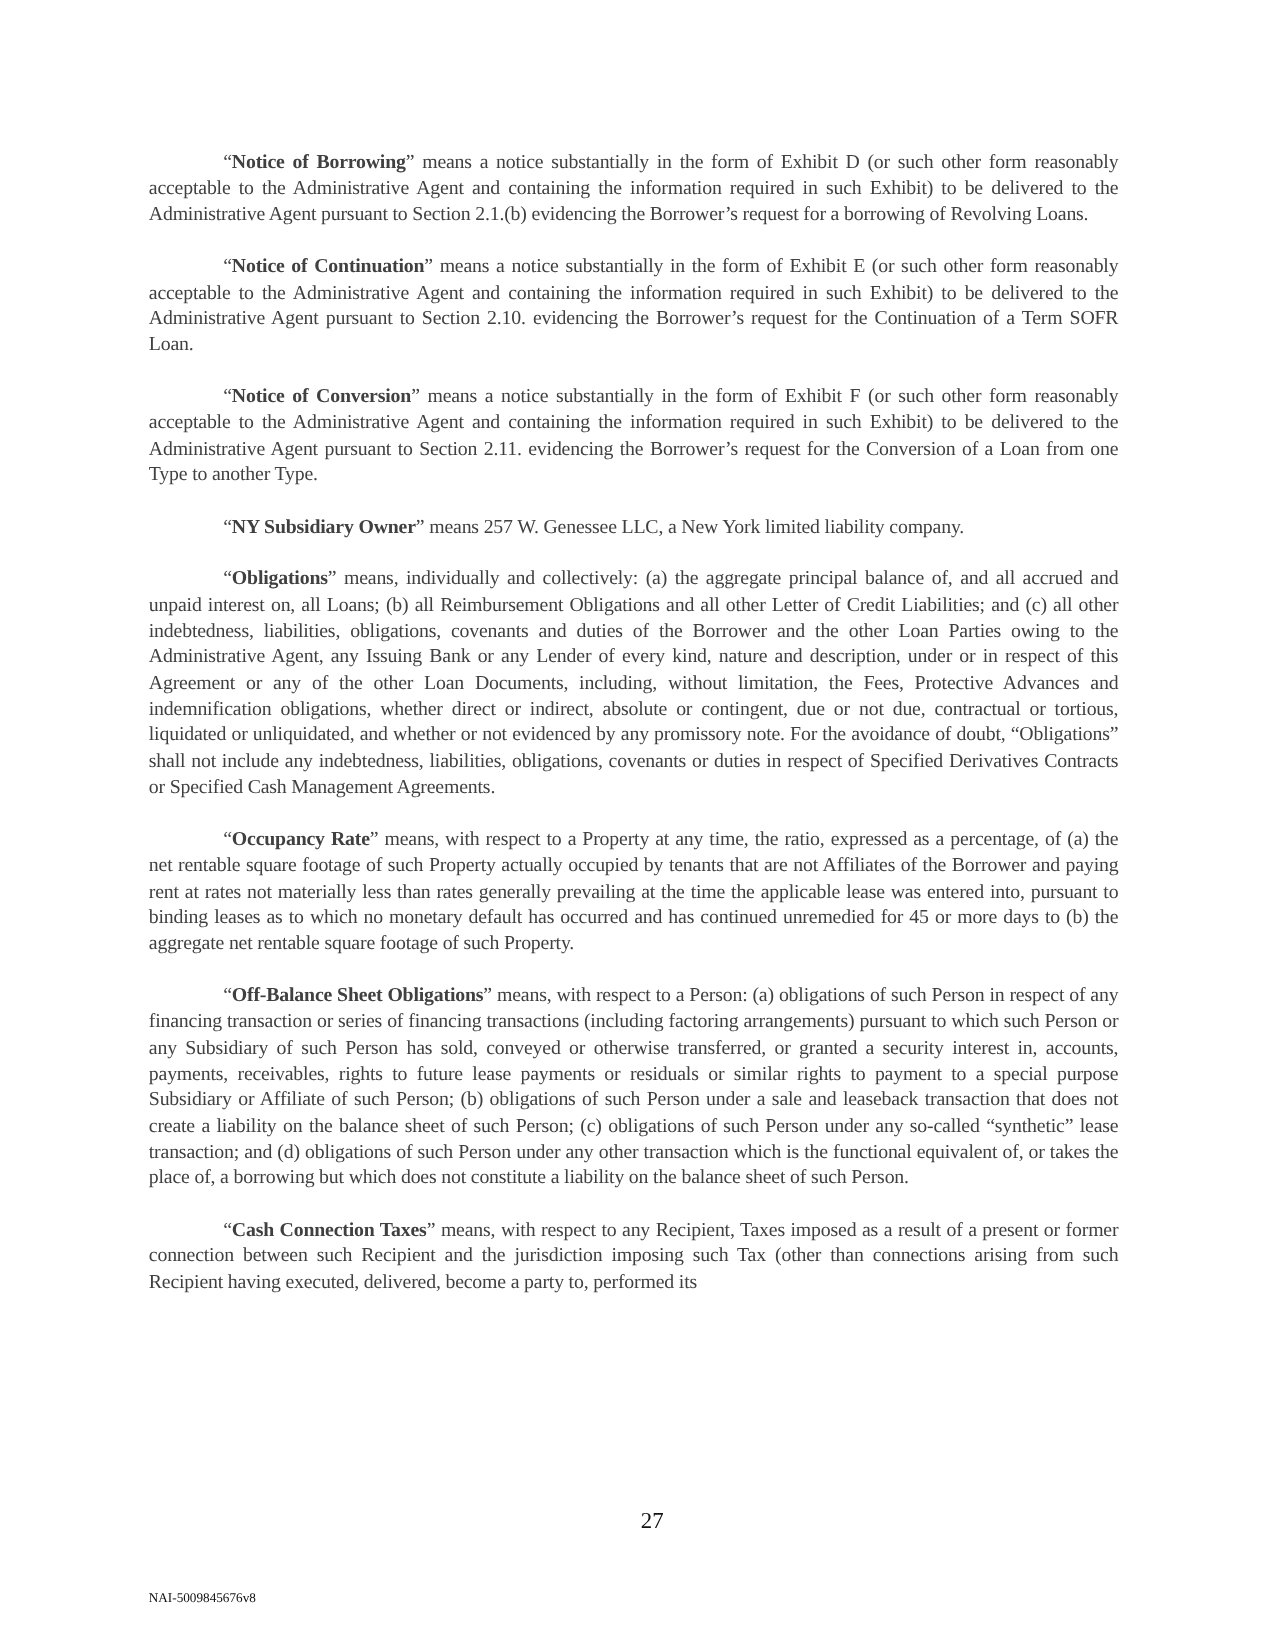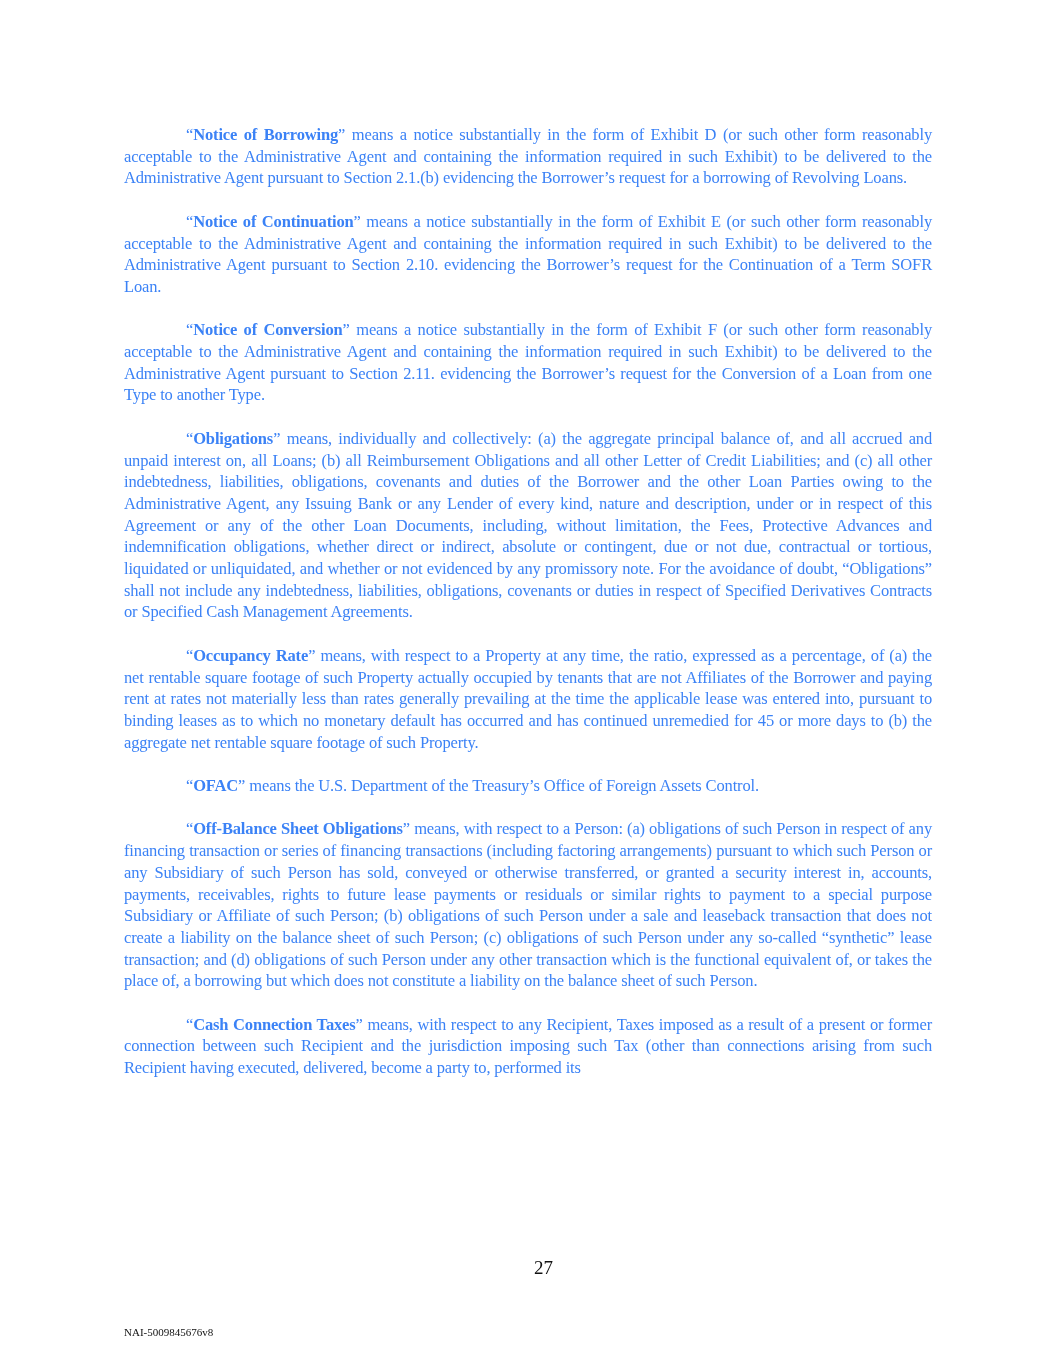--- a/index.html
+++ b/index.html
@@ -1,20 +1,20 @@
 <!DOCTYPE html>
 <html><head>
   <meta charset="utf-8">
   <style>
     html, body { margin: 0; padding: 0; background: #ffffff; }
     body { width: 1055px; height: 1365px; position: relative; overflow: hidden; }
     .page {
       position: absolute; left: 124px; top: 124px; width: 808px;
       font-family: "Liberation Serif", serif; font-size: 16.5px; line-height: 21.7px;
-      color: #3b82f6; letter-spacing: -0.15px;
+      color: #404040; letter-spacing: -0.15px;
     }
     .def { margin: 0 0 21.7px 0; text-align: justify; text-indent: 62px; }
     .term { font-weight: bold; }
     .page-number {
       position: absolute; left: 16px; width: 1055px; top: 1257px; text-align: center;
       font-family: "Liberation Serif", serif; font-size: 19px; color: #111111;
     }
     .doc-id {
       position: absolute; left: 124px; top: 1282px;
       font-family: "Liberation Serif", serif; font-size: 11px; color: #111111; margin-top: 44px;
@@ -23,26 +23,26 @@
 </head>
 <body>
 
 <div class="page">
   <p class="def"><span>“</span><span class="term">Notice of Borrowing</span><span>”</span><span> means a notice substantially in the form of Exhibit D (or such other form reasonably acceptable to the Administrative Agent and containing the information required in such Exhibit) to be delivered to the Administrative Agent pursuant to Section 2.1.(b) evidencing the Borrower’s request for a borrowing of Revolving Loans.</span></p>
 
   <p class="def"><span>“</span><span class="term">Notice of Continuation</span><span>”</span><span> means a notice substantially in the form of Exhibit E (or such other form reasonably acceptable to the Administrative Agent and containing the information required in such Exhibit) to be delivered to the Administrative Agent pursuant to Section 2.10. evidencing the Borrower’s request for the Continuation of a Term SOFR Loan.</span></p>
 
   <p class="def"><span>“</span><span class="term">Notice of Conversion</span><span>”</span><span> means a notice substantially in the form of Exhibit F (or such other form reasonably acceptable to the Administrative Agent and containing the information required in such Exhibit) to be delivered to the Administrative Agent pursuant to Section 2.11. evidencing the Borrower’s request for the Conversion of a Loan from one Type to another Type.</span></p>
 
+  <p class="def"><span>“</span><span class="term">NY Subsidiary Owner</span><span>”</span><span> means 257 W. Genessee LLC, a New York limited liability company.</span></p>
 
   <p class="def"><span>“</span><span class="term">Obligations</span><span>”</span><span> means, individually and collectively: (a) the aggregate principal balance of, and all accrued and unpaid interest on, all Loans; (b) all Reimbursement Obligations and all other Letter of Credit Liabilities; and (c) all other indebtedness, liabilities, obligations, covenants and duties of the Borrower and the other Loan Parties owing to the Administrative Agent, any Issuing Bank or any Lender of every kind, nature and description, under or in respect of this Agreement or any of the other Loan Documents, including, without limitation, the Fees, Protective Advances and indemnification obligations, whether direct or indirect, absolute or contingent, due or not due, contractual or tortious, liquidated or unliquidated, and whether or not evidenced by any promissory note.  For the avoidance of doubt, “Obligations” shall not include any indebtedness, liabilities, obligations, covenants or duties in respect of Specified Derivatives Contracts or Specified Cash Management Agreements.</span></p>
 
   <p class="def"><span>“</span><span class="term">Occupancy Rate</span><span>”</span><span> means, with respect to a Property at any time, the ratio, expressed as a percentage, of (a) the net rentable square footage of such Property actually occupied by tenants that are not Affiliates of the Borrower and paying rent at rates not materially less than rates generally prevailing at the time the applicable lease was entered into, pursuant to binding leases as to which no monetary default has occurred and has continued unremedied for 45 or more days to (b) the aggregate net rentable square footage of such Property.</span></p>
 
-  <p class="def"><span>“</span><span class="term">OFAC</span><span>”</span><span> means the U.S. Department of the Treasury’s Office of Foreign Assets Control.</span></p>
 
   <p class="def"><span>“</span><span class="term">Off-Balance Sheet Obligations</span><span>”</span><span> means, with respect to a Person: (a) obligations of such Person in respect of any financing transaction or series of financing transactions (including factoring arrangements) pursuant to which such Person or any Subsidiary of such Person has sold, conveyed or otherwise transferred, or granted a security interest in, accounts, payments, receivables, rights to future lease payments or residuals or similar rights to payment to a special purpose Subsidiary or Affiliate of such Person; (b) obligations of such Person under a sale and leaseback transaction that does not create a liability on the balance sheet of such Person; (c) obligations of such Person under any so-called “synthetic” lease transaction; and (d) obligations of such Person under any other transaction which is the functional equivalent of, or takes the place of, a borrowing but which does not constitute a liability on the balance sheet of such Person.</span></p>
 
   <p class="def"><span>“</span><span class="term">Cash Connection Taxes</span><span>”</span><span> means, with respect to any Recipient, Taxes imposed as a result of a present or former connection between such Recipient and the jurisdiction imposing such Tax (other than connections arising from such Recipient having executed, delivered, become a party to, performed its</span></p>
 </div>
 
 <div class="page-number">27</div>
 <div class="doc-id">NAI-5009845676v8</div>
 
 </body></html>

